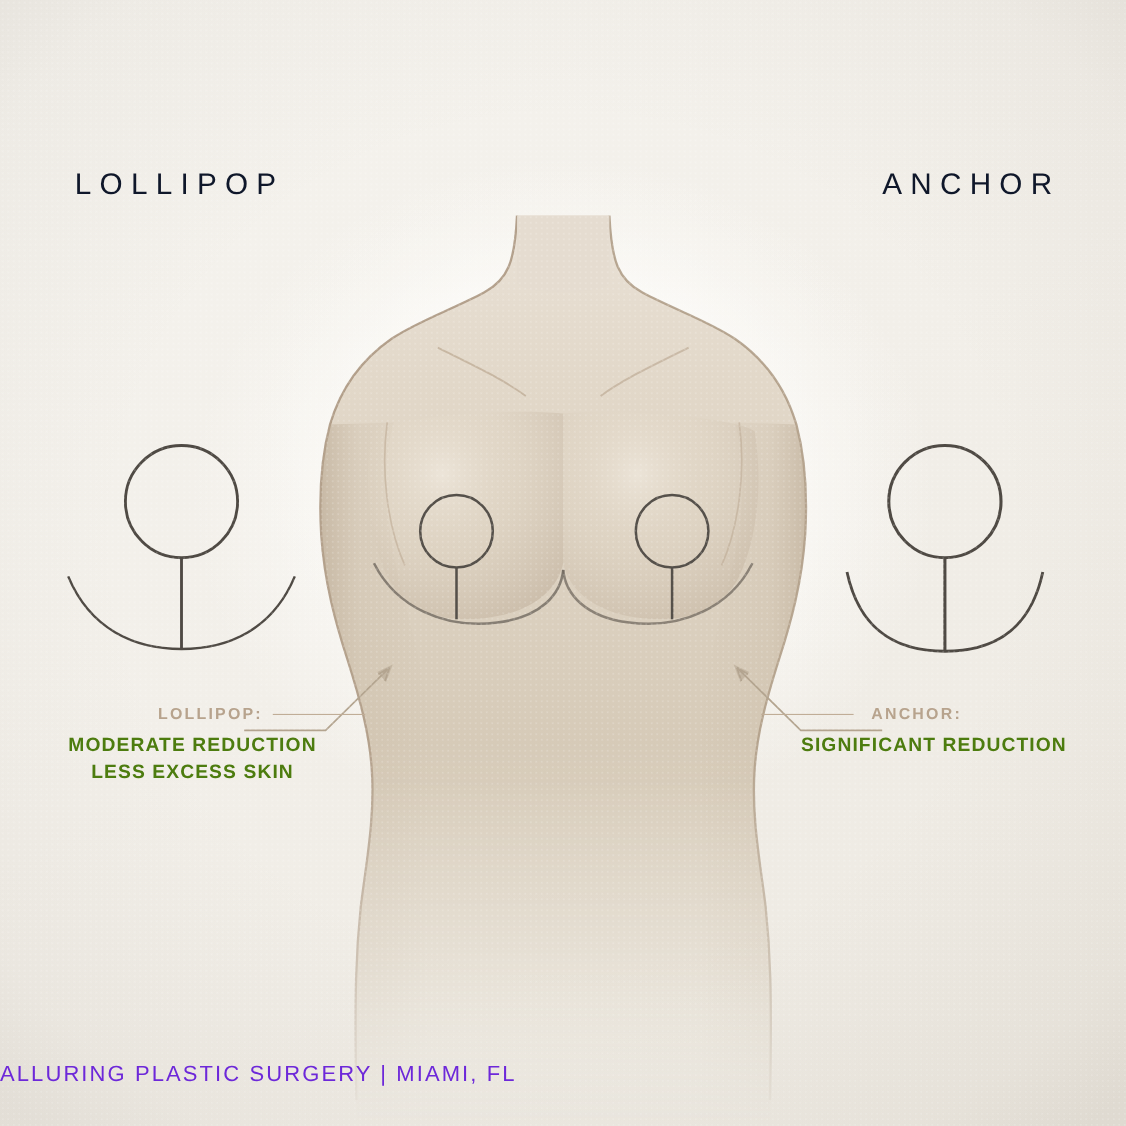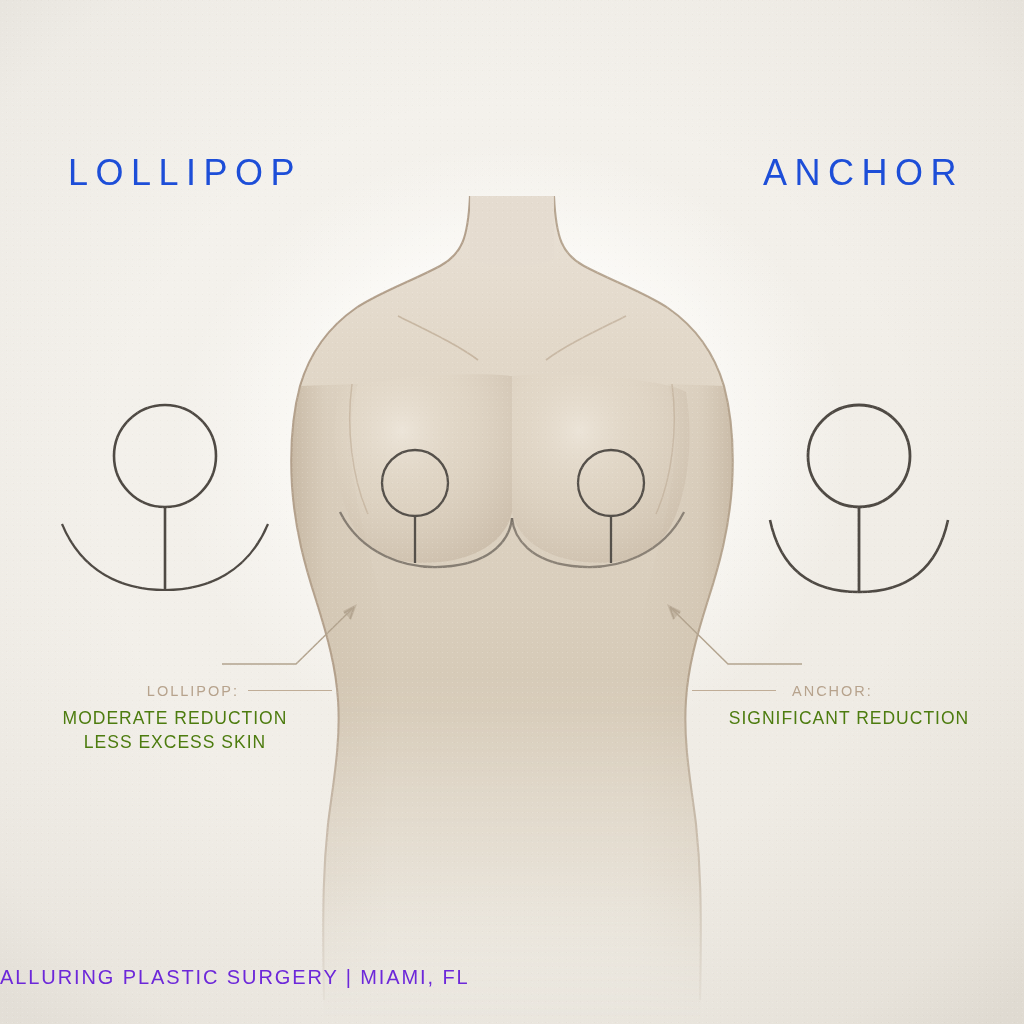--- a/index.html
+++ b/index.html
@@ -39,35 +39,36 @@
     background-image:
       radial-gradient(rgba(255,255,255,.55) 0.6px, transparent 0.7px),
       radial-gradient(rgba(150,135,115,.16) 0.5px, transparent 0.6px);
     background-size: 5px 5px, 7px 7px;
     background-position: 0 0, 3px 4px;
   }
   
   .title {
     position: absolute;
     top: 152px;
-    font-size: 36px;
+    font-size: 27px;
     letter-spacing: 7.5px;
     font-weight: 400;
-    color: #1d4ed8;
+    color: #0f172a;
     white-space: nowrap;
   }
   .title.left  { left: 68px; }
   .title.right { right: 60px; }
 
   
   .caption {
     position: absolute;
-    top: 682px;
+    top: 641px;
     width: 330px;
     color: #4b443d;
+    font-weight: bold;
   }
   .caption.left  { left: 10px;  text-align: center; }
   .caption.right { right: 10px; text-align: center; }
   .cap-head-row {
     display: flex;
     align-items: center;
     gap: 9px;
     height: 17px;
     margin-bottom: 7px;
   }

